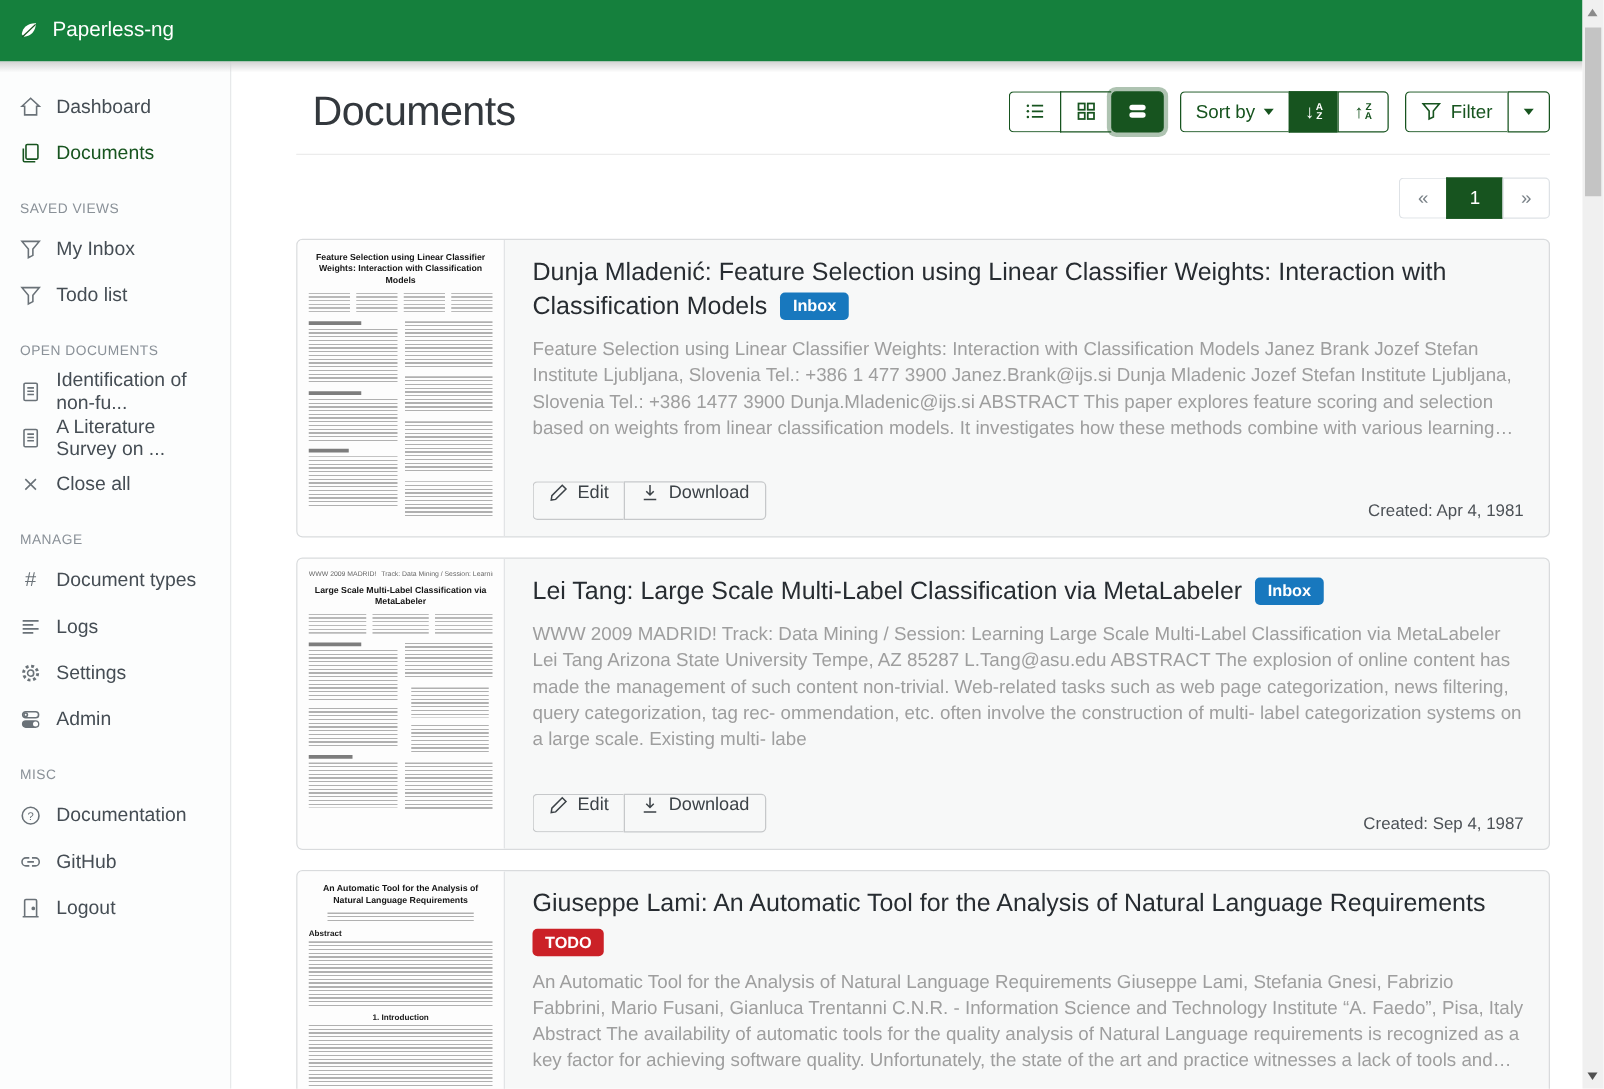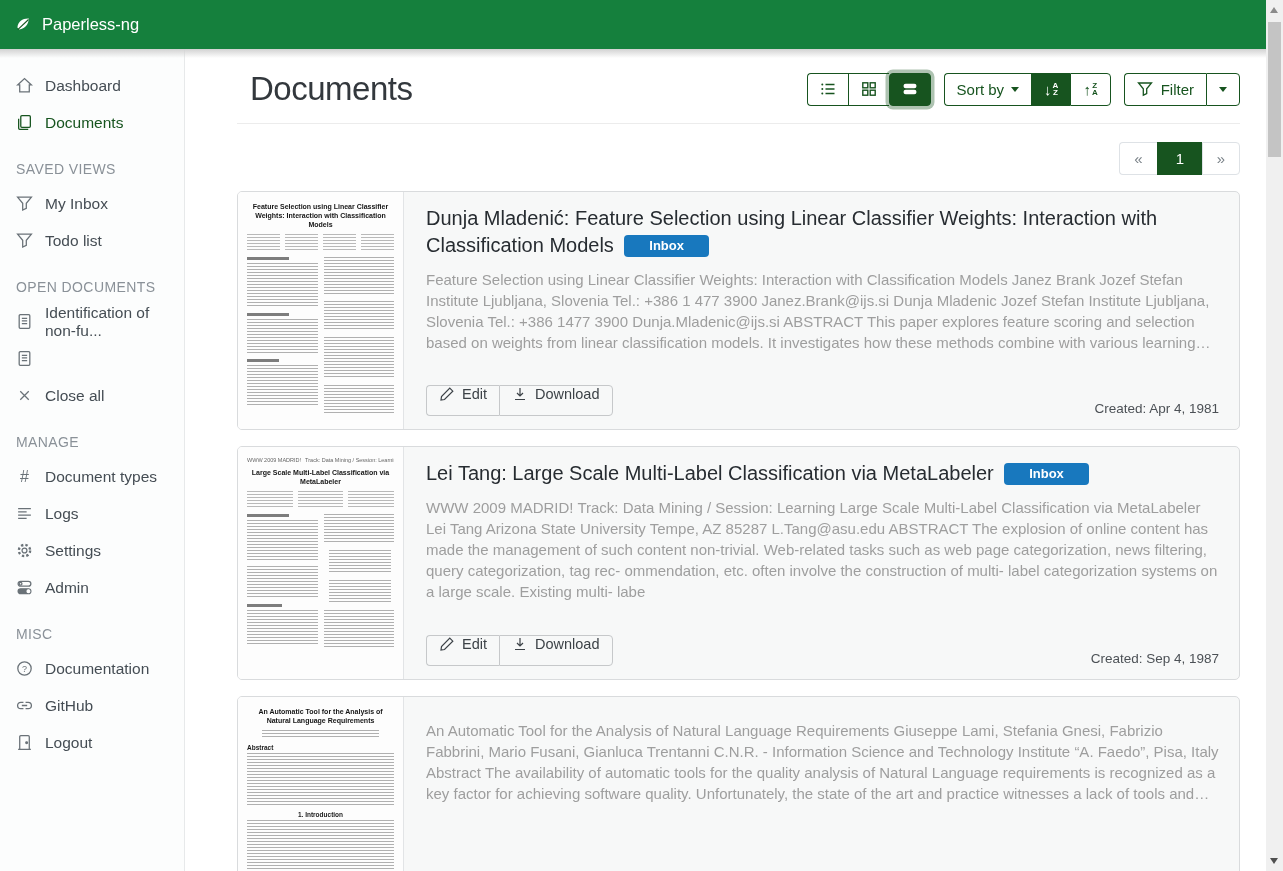--- a/index.html
+++ b/index.html
@@ -26,21 +26,21 @@
   .sb-down { bottom:7px; border-top:6px solid #505050; }
   .sb-thumb { position:absolute; top:22px; left:2px; width:13px; height:135px; background:#c4c4c4; }
 
   
   .sidebar { position:absolute; top:49px; left:0; width:185px; height:822px;
     background:#fcfdfd; border-right:1px solid #e7e9ea; padding-top:18px; z-index:10; }
   .side-item { display:flex; align-items:center; gap:12px; padding:8px 16px;
     color:#454d54; font-size:15.5px; cursor:pointer; height:37px; }
   .side-item.active { color:#17541f; }
   .side-item.active .ic { stroke:#17541f; color:#17541f; }
-  .side-head { font-size:14px; color:#8a9198; letter-spacing:.4px; padding:0 16px;
+  .side-head { font-size:11px; color:#8a9198; letter-spacing:.4px; padding:0 16px;
     margin-top:20px; margin-bottom:8px; }
   .ic { width:17px; height:17px; flex:none; stroke:#6a7278; color:#6a7278; }
   .hash-glyph { font-size:16px; color:#6a7278; width:17px; text-align:center; flex:none; }
 
   
   .main { position:absolute; top:49px; left:213px; width:1053px; height:822px;
     background:#fff; padding:0 26px 0 24px; }
   .title-row { display:flex; justify-content:space-between; align-items:center;
     padding-top:21px; }
   .page-title { font-size:33px; font-weight:400; color:#33383d; margin-left:13px; letter-spacing:-.5px; }
@@ -77,21 +77,21 @@
   .pag .pbtn.cur { background:#17541f; border-color:#17541f; color:#fff; min-width:45px; }
 
   
   .card { display:flex; border:1px solid #d9dbdd; border-radius:5px; background:#f7f8f8;
     margin-top:16px; min-height:234px; overflow:hidden; }
   .thumb { width:166px; flex:none; background:#fdfdfd; border-right:1px solid #e2e4e6;
     padding:10px 9px; overflow:hidden; cursor:pointer; }
   .card-body { flex:1; padding:13px 20px 13px 22px; display:flex; flex-direction:column; position:relative; }
   .doc-title { font-size:20px; color:#272c31; font-weight:400; line-height:1.35; cursor:pointer; }
   .badge { display:inline-block; color:#fff; font-size:13px; font-weight:700;
-    padding:3px 25px 4px; border-radius:4px; vertical-align:2px; margin-left:6px; cursor:pointer; }
+    padding:3px 10px 4px; border-radius:4px; vertical-align:2px; margin-left:6px; cursor:pointer; }
   .badge.block { display:table; margin:6px 0 0 0; }
   .excerpt { margin-top:10px; color:#9e9e9e; font-size:15px; line-height:21px; }
   .clamp4 { display:-webkit-box; -webkit-line-clamp:4; -webkit-box-orient:vertical;
     overflow:hidden; max-height:84px; }
   .clamp5 { display:-webkit-box; -webkit-line-clamp:5; -webkit-box-orient:vertical;
     overflow:hidden; max-height:105px; }
   .card-foot { margin-top:auto; padding-top:12px; display:flex; justify-content:space-between;
     align-items:flex-end; }
   .act-group { display:flex; }
   .abtn { height:31px; background:transparent; border:1px solid #c6c8ca; color:#3c4247;
@@ -173,20 +173,21 @@
       <rect x="3" y="1.5" width="10" height="13" rx="1"></rect>
         <path d="M5.5 5h5M5.5 7.5h5M5.5 10h5"></path>
       </svg>
     <span>Identification of non-fu...</span>
   </div>
   <div class="side-item">
     <svg class="ic" viewBox="0 0 16 16" fill="none" stroke-width="1.2">
       <rect x="3" y="1.5" width="10" height="13" rx="1"></rect>
         <path d="M5.5 5h5M5.5 7.5h5M5.5 10h5"></path>
       </svg>
+    <span>A Literature Survey on ...</span>
   </div>
   <div class="side-item">
     <svg class="ic" viewBox="0 0 16 16" fill="none" stroke-width="1.2">
       <path d="M4 4l8 8M12 4l-8 8"></path>
       </svg>
     <span>Close all</span>
   </div>
 
   <div class="side-head">MANAGE</div>
   <div class="side-item">
@@ -429,18 +430,22 @@
   <div class="card" style="min-height:250px;">
     <div class="thumb">
       <div class="t-title">An Automatic Tool for the Analysis of Natural Language Requirements</div>
       <div class="t-par" style="height:8px; width:80%; margin:0 auto 6px;"></div>
       <div class="t-abs">Abstract</div>
       <div class="t-par" style="height:52px;"></div>
       <div class="t-sec">1.   Introduction</div>
       <div class="t-par" style="height:70px;"></div>
     </div>
     <div class="card-body">
+      <div>
+        <span class="doc-title">Giuseppe Lami: An Automatic Tool for the Analysis of Natural Language Requirements</span>
+        <span class="badge block" style="background: rgb(203, 33, 39);">TODO</span>
+      </div>
       <div class="excerpt clamp4">An Automatic Tool for the Analysis of Natural Language Requirements Giuseppe Lami, Stefania Gnesi, Fabrizio Fabbrini, Mario Fusani, Gianluca Trentanni C.N.R. - Information Science and Technology Institute “A. Faedo”, Pisa, Italy Abstract The availability of automatic tools for the quality analysis of Natural Language requirements is recognized as a key factor for achieving software quality. Unfortunately, the state of the art and practice witnesses a lack of tools and techniques for the Natur</div>
 
     </div>
   </div>
 
 </div>
 
 </body></html>

